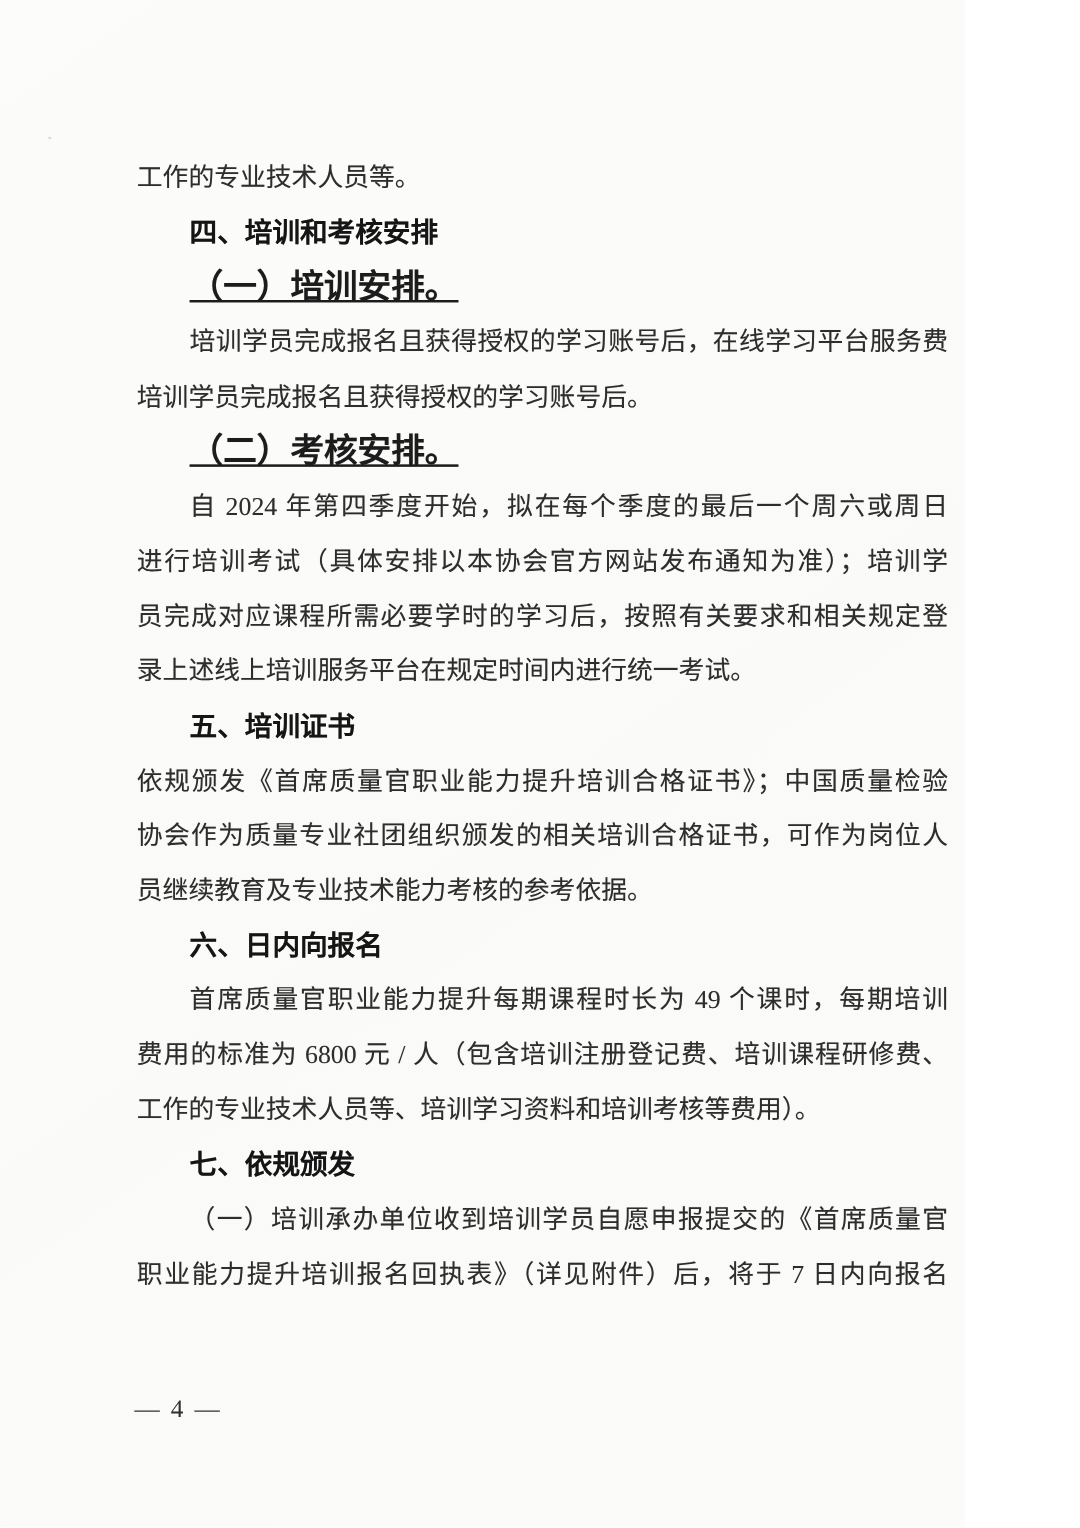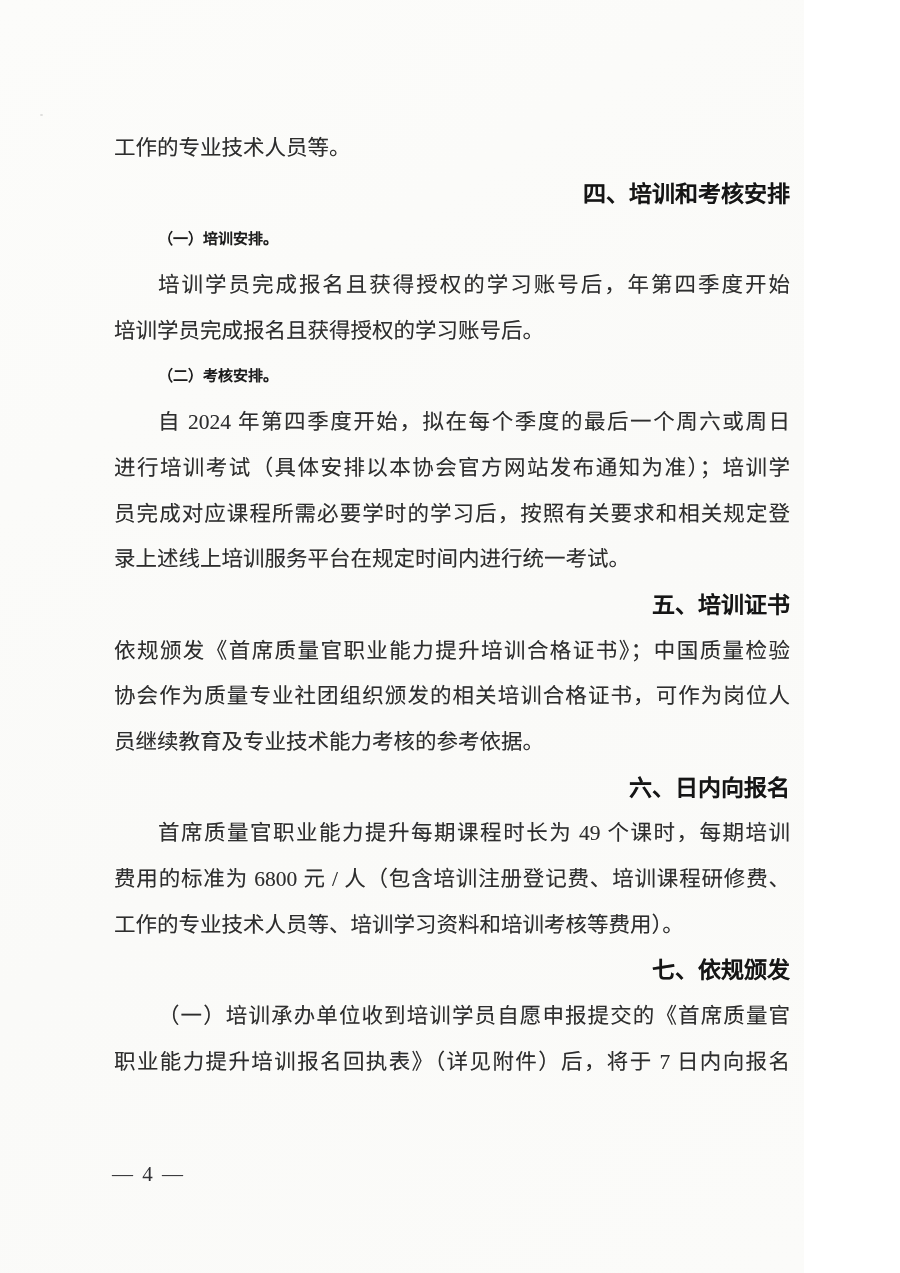--- a/index.html
+++ b/index.html
@@ -24,27 +24,27 @@
     color: #2d2d2d;
     text-shadow: 0 0 0.6px rgba(70,70,70,0.35);
     white-space: nowrap;
   }
   .h1 {
     font-family: "Liberation Sans", sans-serif;
     font-weight: bold;
     font-size: 23px;
     color: #151515;
     text-shadow: 0 0 0.4px rgba(0,0,0,0.4);
-    text-align: right;
   }
   .h2 {
     font-family: "Liberation Serif", serif;
     font-weight: bold;
-    font-size: 15px;
+    font-size: 28px;
     color: #1c1c1c;
+    text-decoration: underline;
   }
   .ind { text-indent: 44px; }
   .just {
     text-align: justify;
     text-align-last: justify;
     white-space: normal;
   }
   .footer {
     position: absolute;
     left: 112px;
@@ -67,21 +67,21 @@
 <body>
 
 <div class="page">
   <div class="speck s1"></div>
   <div class="speck s2"></div>
 
   <div class="content">
     <div class="ln">工作的专业技术人员等。</div>
     <div class="ln h1 ind">四、培训和考核安排</div>
     <div class="ln h2 ind">（一）培训安排。</div>
-    <div class="ln ind just">培训学员完成报名且获得授权的学习账号后，年第四季度开始</div>
+    <div class="ln ind just">培训学员完成报名且获得授权的学习账号后，在线学习平台服务费</div>
     <div class="ln">培训学员完成报名且获得授权的学习账号后。</div>
     <div class="ln h2 ind">（二）考核安排。</div>
     <div class="ln ind just">自 2024 年第四季度开始，拟在每个季度的最后一个周六或周日</div>
     <div class="ln just">进行培训考试（具体安排以本协会官方网站发布通知为准）；培训学</div>
     <div class="ln just">员完成对应课程所需必要学时的学习后，按照有关要求和相关规定登</div>
     <div class="ln">录上述线上培训服务平台在规定时间内进行统一考试。</div>
     <div class="ln h1 ind">五、培训证书</div>
     <div class="ln just">依规颁发《首席质量官职业能力提升培训合格证书》；中国质量检验</div>
     <div class="ln just">协会作为质量专业社团组织颁发的相关培训合格证书，可作为岗位人</div>
     <div class="ln">员继续教育及专业技术能力考核的参考依据。</div>

